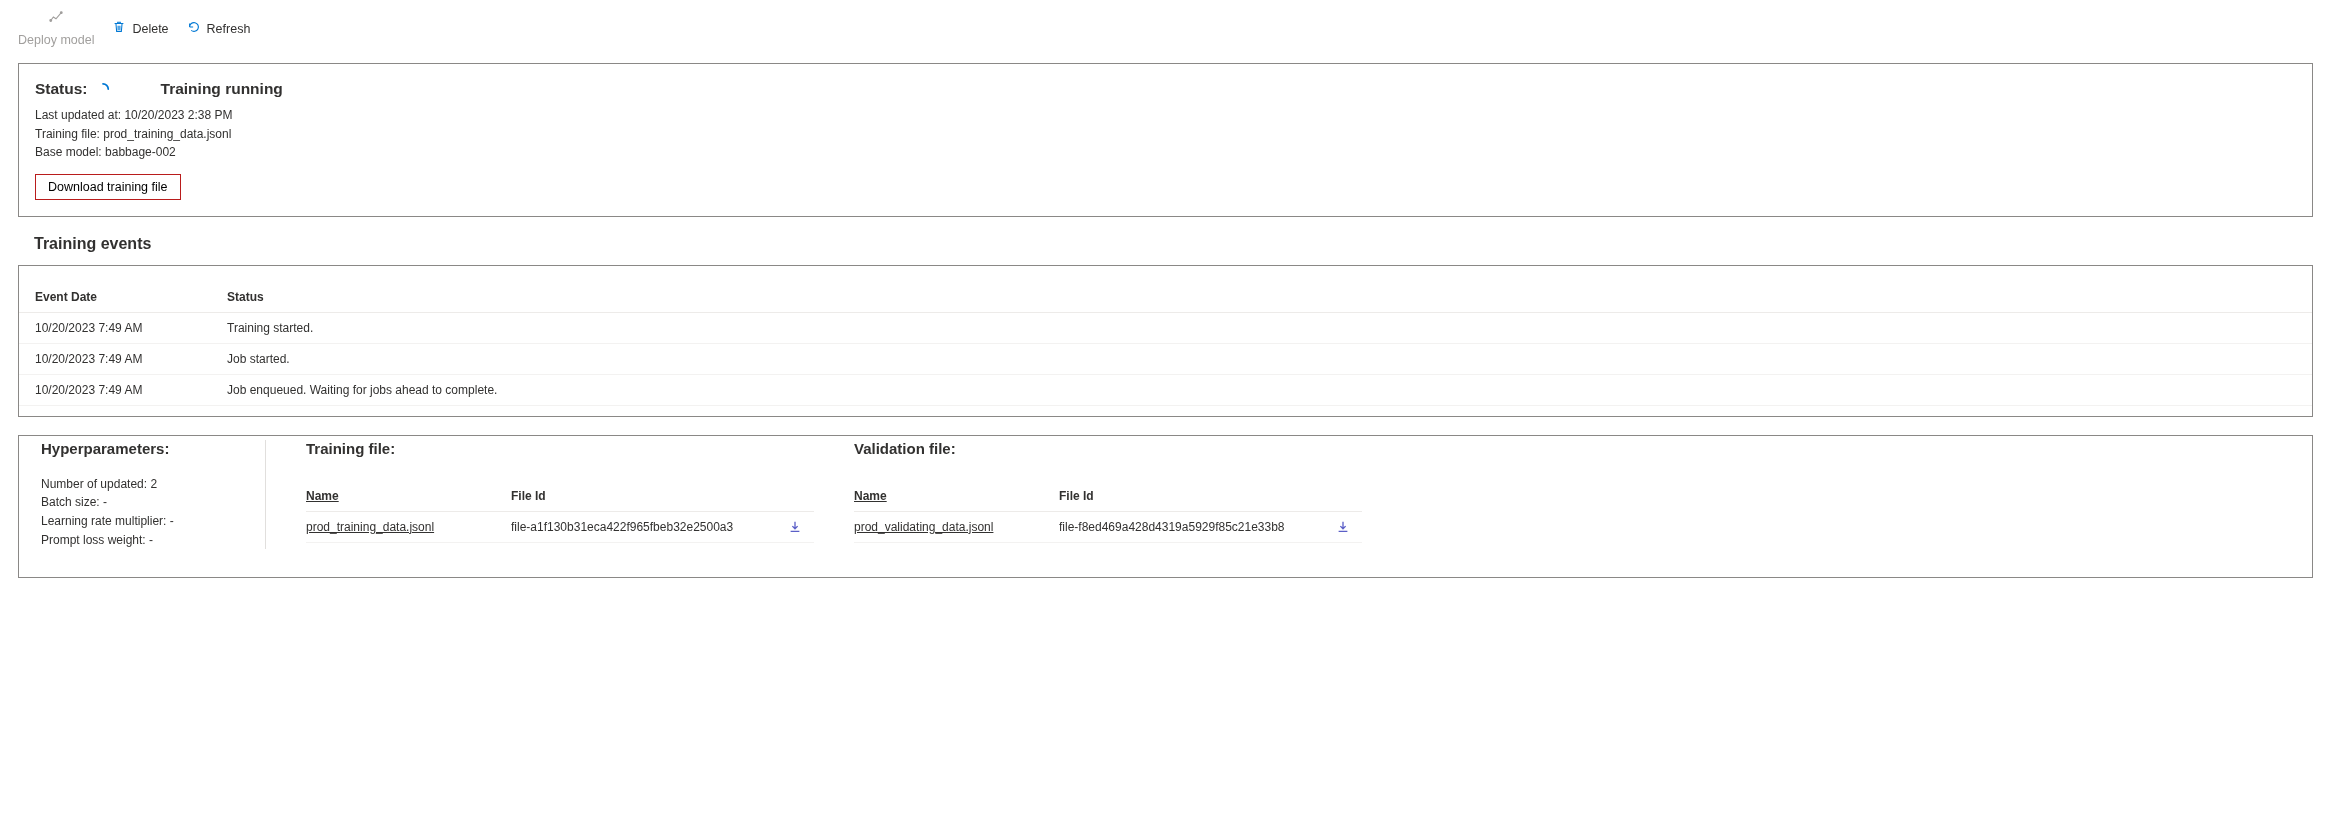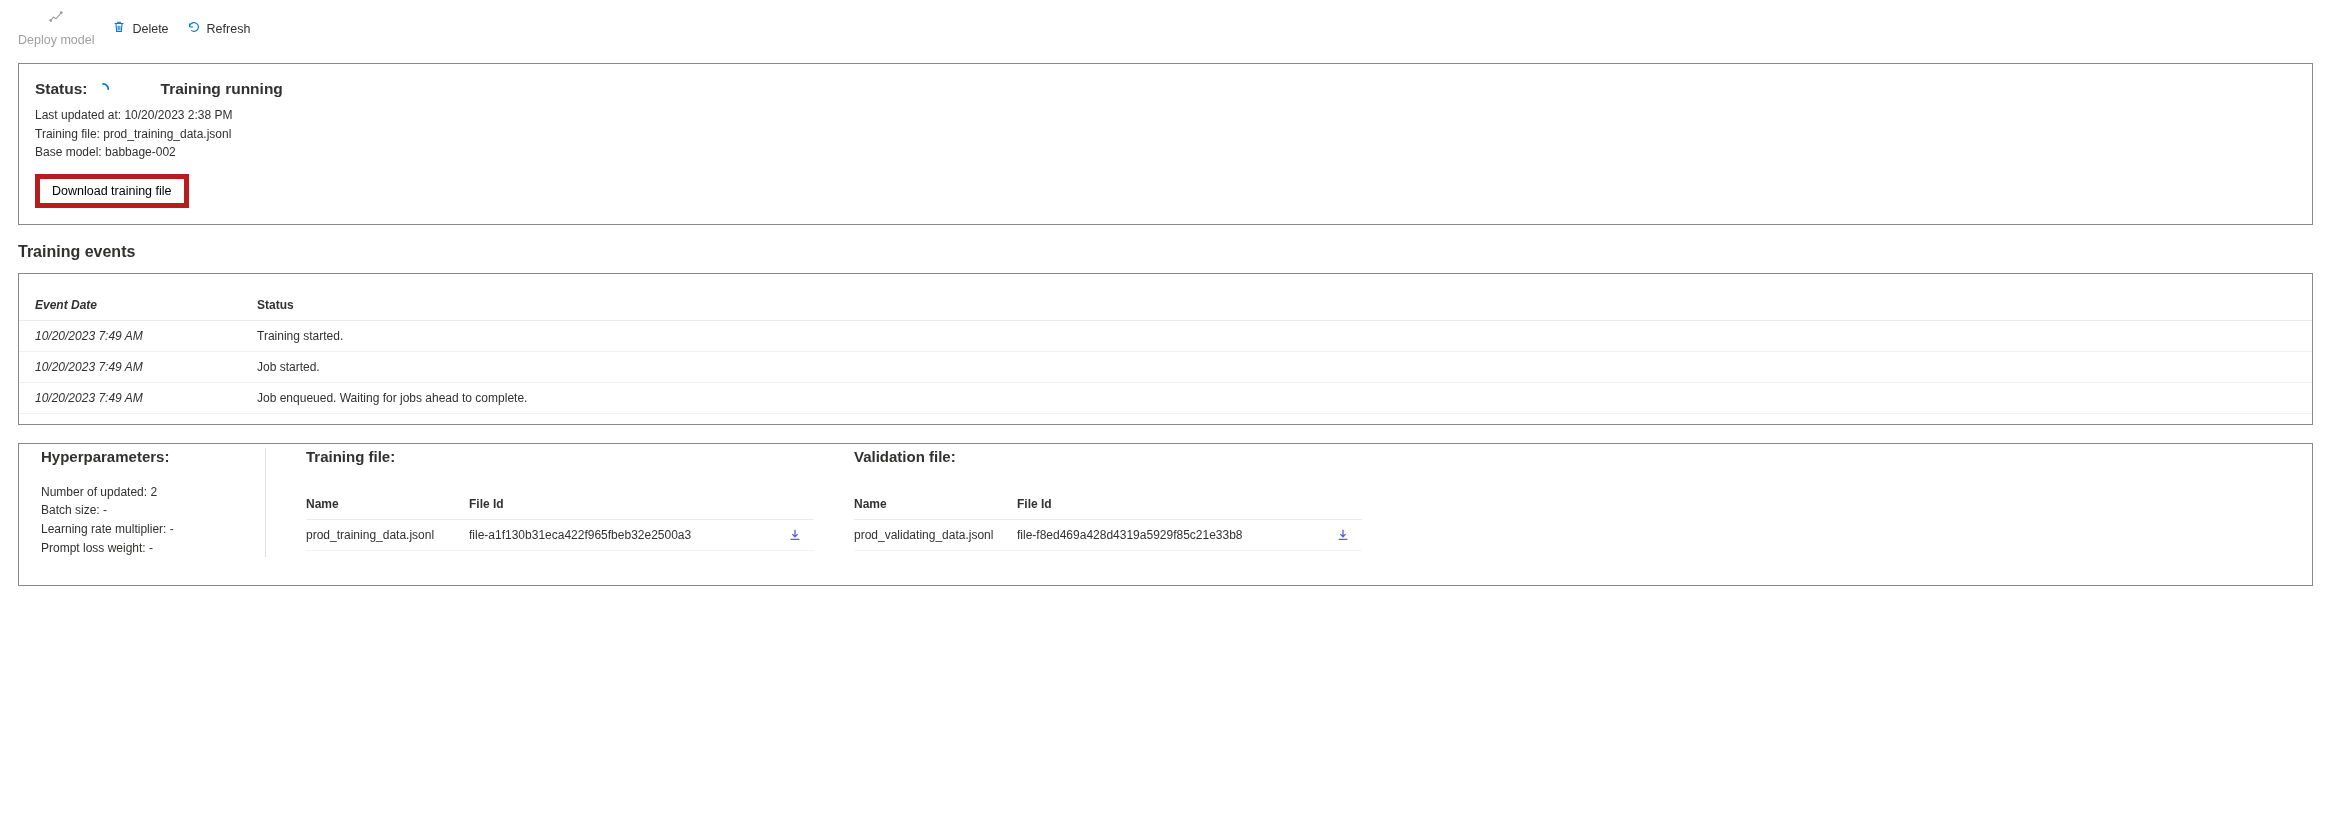--- a/index.html
+++ b/index.html
@@ -64,49 +64,49 @@
     }
     .detail-line {
       font-size: 12px;
       color: #323130;
       line-height: 1.55;
     }
     .download-btn {
       display: inline-block;
       margin-top: 12px;
       padding: 5px 12px;
-      border: 5px solid #b91c1c;
+      border: 1px solid #b91c1c;
       background: #fff;
       font-size: 12.5px;
       cursor: pointer;
     }
     .section-title {
       font-size: 16px;
       font-weight: 600;
-      margin: 16px 0 12px 0;
+      margin: 16px 0 12px 16px;
       color: #323130;
     }
     .events-header, .events-row {
       display: flex;
       padding: 8px 16px;
       font-size: 12px;
     }
     .events-header {
       font-weight: 600;
       border-bottom: 1px solid #edebe9;
       padding-top: 24px;
     }
     .events-row {
       border-bottom: 1px solid #f3f2f1;
     }
     .events-table {
       border: 1px solid #8a8886;
       padding-bottom: 10px;
     }
-    .col-date { width: 222px; font-style: italic; }
+    .col-date { width: 192px; }
     .col-status { flex: 1; }
     .bottom-panel {
       border: 1px solid #8a8886;
       padding: 4px 22px 28px;
       margin-top: 18px;
       display: flex;
       gap: 18px;
     }
     .hyperparams {
       width: 225px;
@@ -135,21 +135,21 @@
       display: flex;
       align-items: center;
       padding: 8px 0;
       font-size: 12px;
     }
     .file-header {
       font-weight: 600;
       border-bottom: 1px solid #edebe9;
     }
     .file-row { border-bottom: 1px solid #f3f2f1; }
-    .col-name { width: 163px; }
+    .col-name { width: 205px; text-decoration: underline; }
     .col-fileid { flex: 1; }
     .col-dl { width: 26px; text-align: center; }
     .dl-icon {
       color: #5b5fc7;
       cursor: pointer;
     }
     .dl-icon svg { width: 14px; height: 14px; display: block; }
   </style>
 </head>
 <body>

